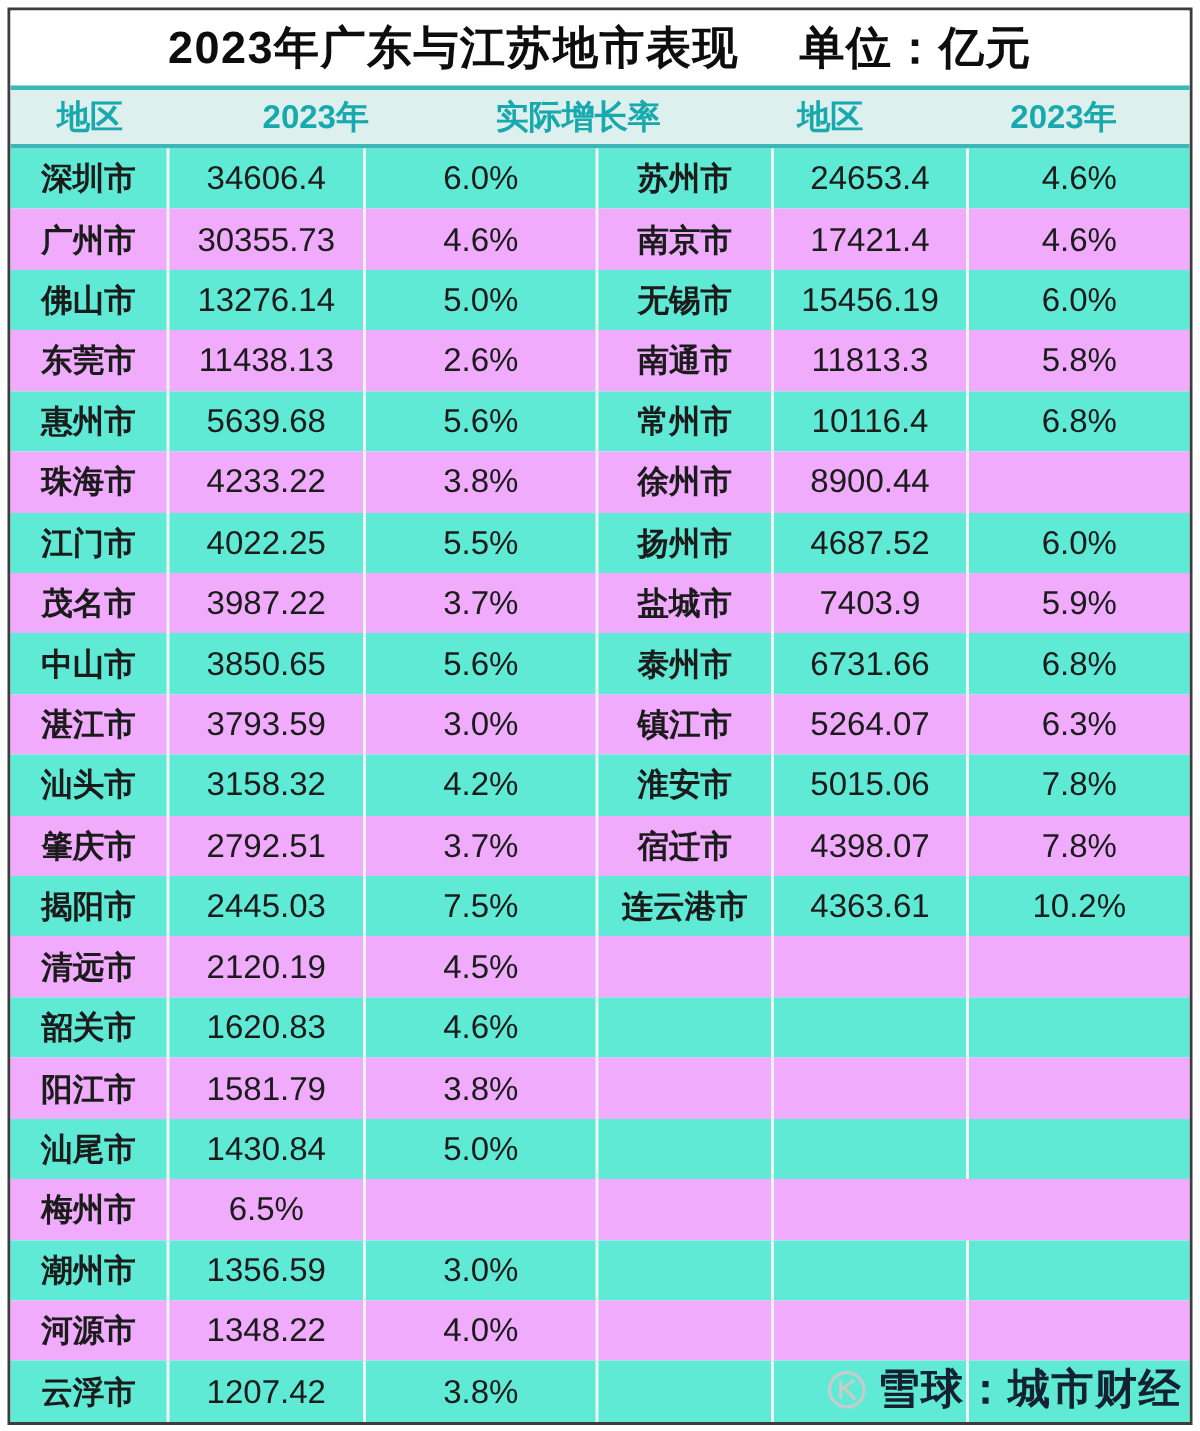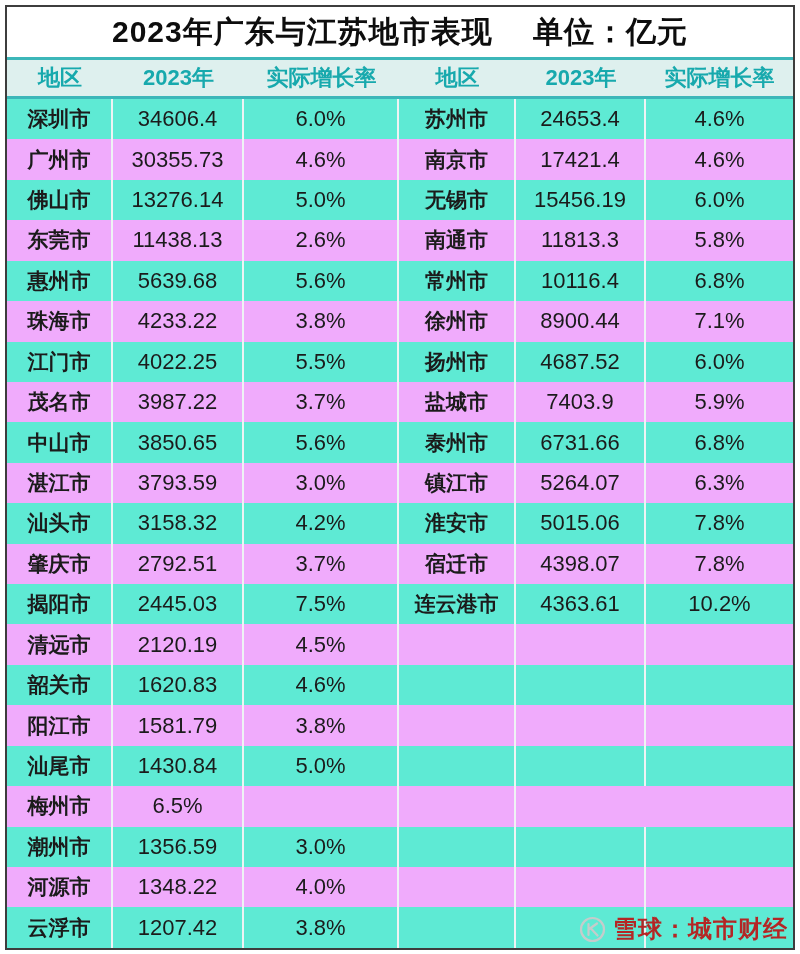--- a/index.html
+++ b/index.html
@@ -15,41 +15,42 @@
   .title-row{
     height:50px;flex:0 0 50px;display:flex;align-items:center;justify-content:center;
     background:#ffffff;color:#0d0d0d;font-size:30px;font-weight:bold;letter-spacing:1px;
     white-space:pre;
   }
   .thead{
     flex:0 0 42px;height:42px;background:#def0ee;
     border-top:3px solid #3cb7b9;border-bottom:3px solid #3cb7b9;
     display:grid;grid-template-columns:106px 131px 155px 117px 130px 147px;
     box-sizing:border-box;
+    gap:32px;
   }
   .th{
     display:flex;align-items:center;justify-content:center;
     color:#17a9ad;font-weight:bold;font-size:22px;
   }
   .rows{flex:1 1 auto;display:flex;flex-direction:column;}
   .row{
     flex:1 1 auto;display:grid;
     grid-template-columns:106px 131px 155px 117px 130px 147px;
     background:#5eead4;
   }
   .row.alt{background:#f0abfc;}
   .cell{
     display:flex;align-items:center;justify-content:center;
     font-size:22px;color:#1b1b1b;box-sizing:border-box;overflow:hidden;
   }
   .cell.sep{border-right:2px solid #eef3f4;}
   .cell.city{font-weight:bold;font-size:21px;}
   .watermark{
     position:absolute;right:12px;bottom:9px;display:flex;align-items:center;gap:7px;
-    color:#b91c1c;font-size:24px;letter-spacing:1px;opacity:.95;z-index:5;
+    color:#0f172a;font-size:28px;letter-spacing:1px;opacity:.95;z-index:5;
     font-weight:bold;
   }
   .wm-logo{width:27px;height:27px;display:block;}
 </style>
 </head>
 <body>
 
 <div class="canvas">
   <div class="table">
 
@@ -109,21 +110,20 @@
     <div class="cell sep">10116.4</div>
     <div class="cell">6.8%</div>
   </div>
 
   <div class="row alt">
     <div class="cell city sep">珠海市</div>
     <div class="cell sep">4233.22</div>
     <div class="cell sep">3.8%</div>
     <div class="cell city sep">徐州市</div>
     <div class="cell sep">8900.44</div>
-    <div class="cell">7.1%</div>
   </div>
 
   <div class="row">
     <div class="cell city sep">江门市</div>
     <div class="cell sep">4022.25</div>
     <div class="cell sep">5.5%</div>
     <div class="cell city sep">扬州市</div>
     <div class="cell sep">4687.52</div>
     <div class="cell">6.0%</div>
   </div>

